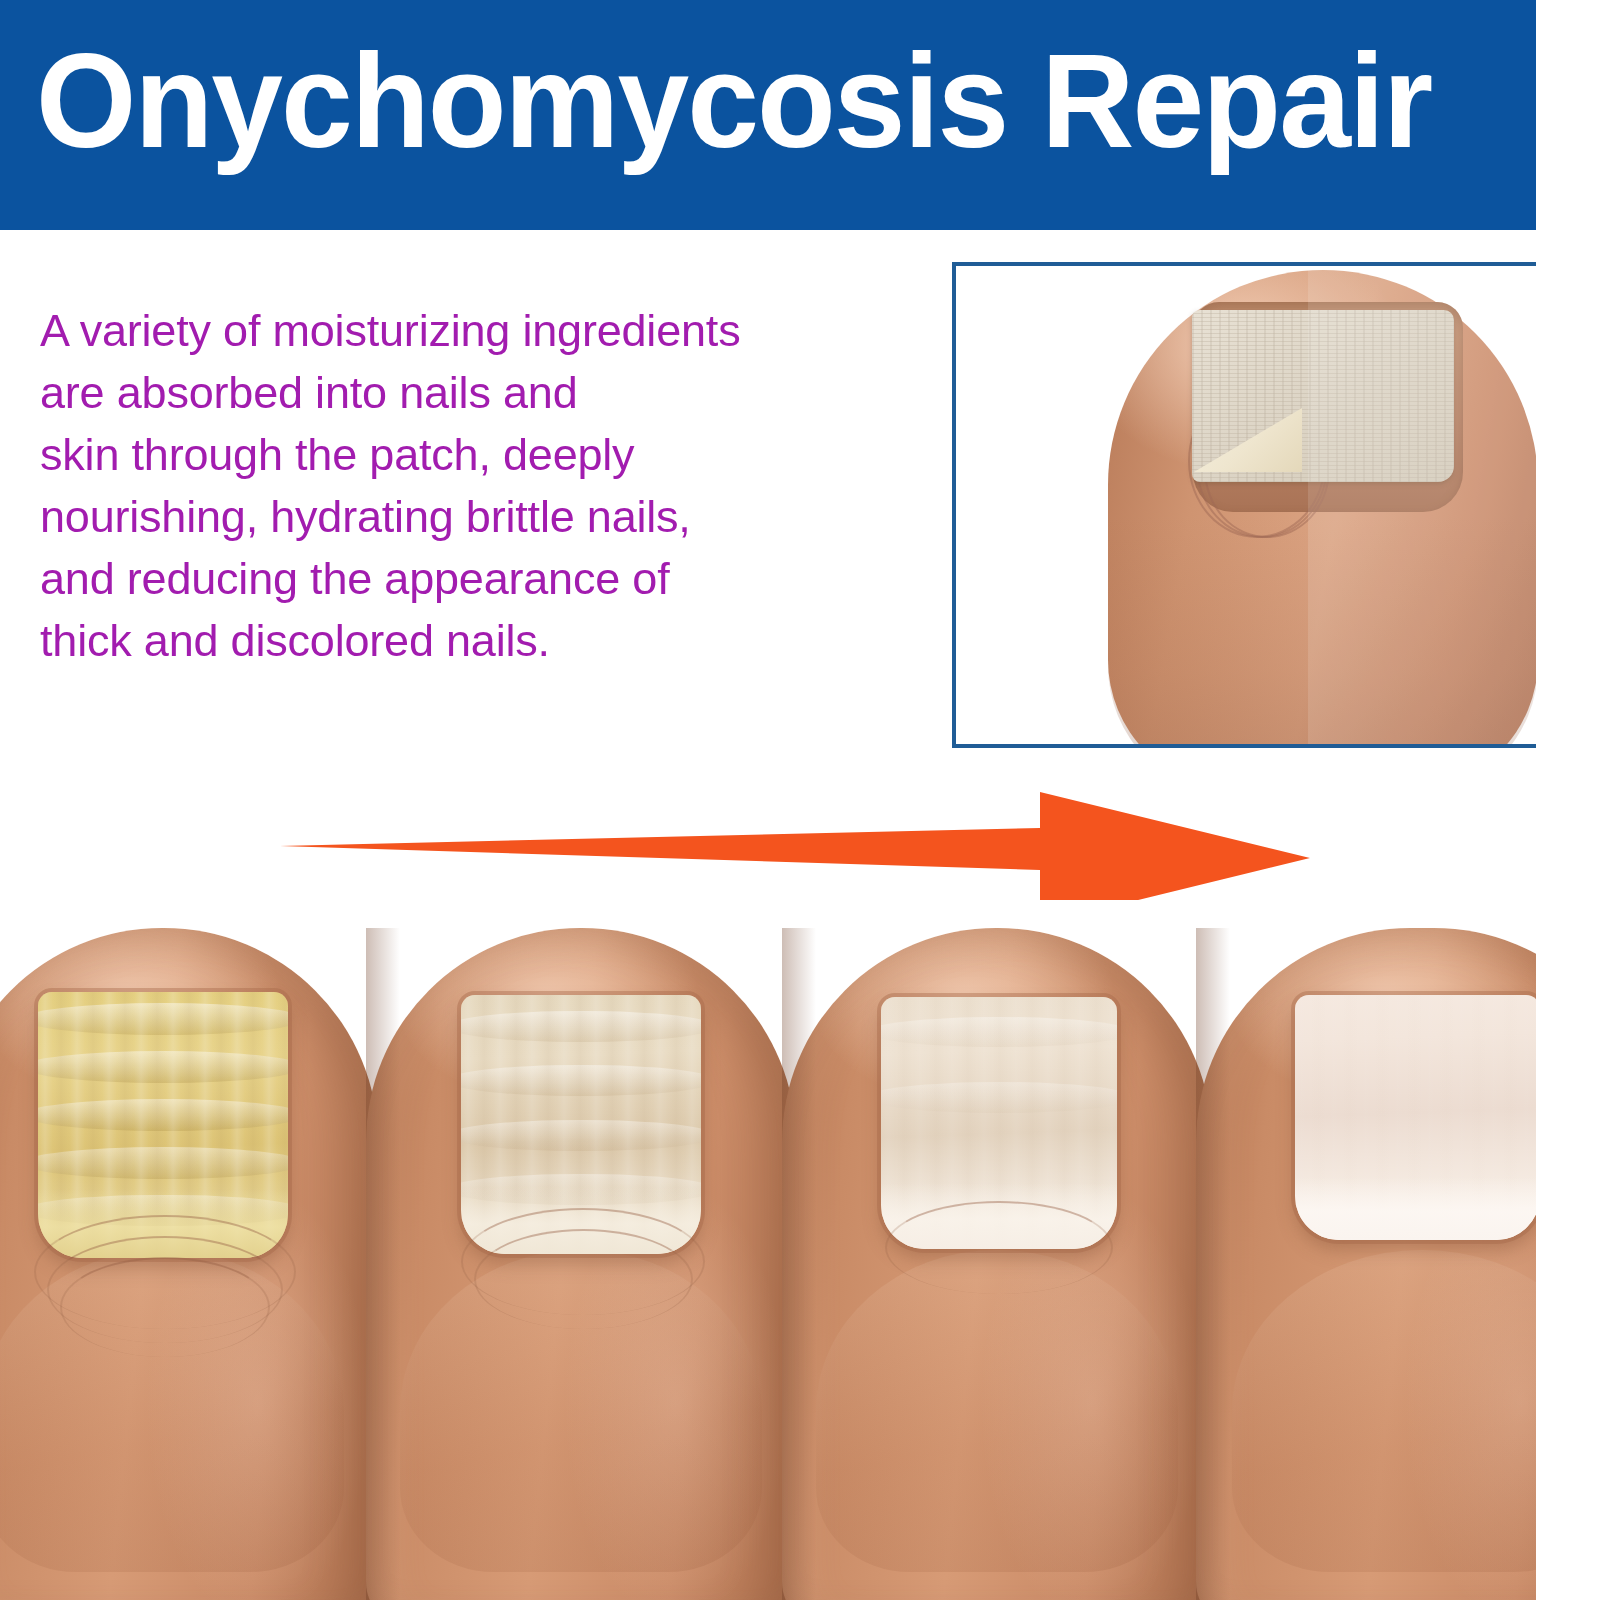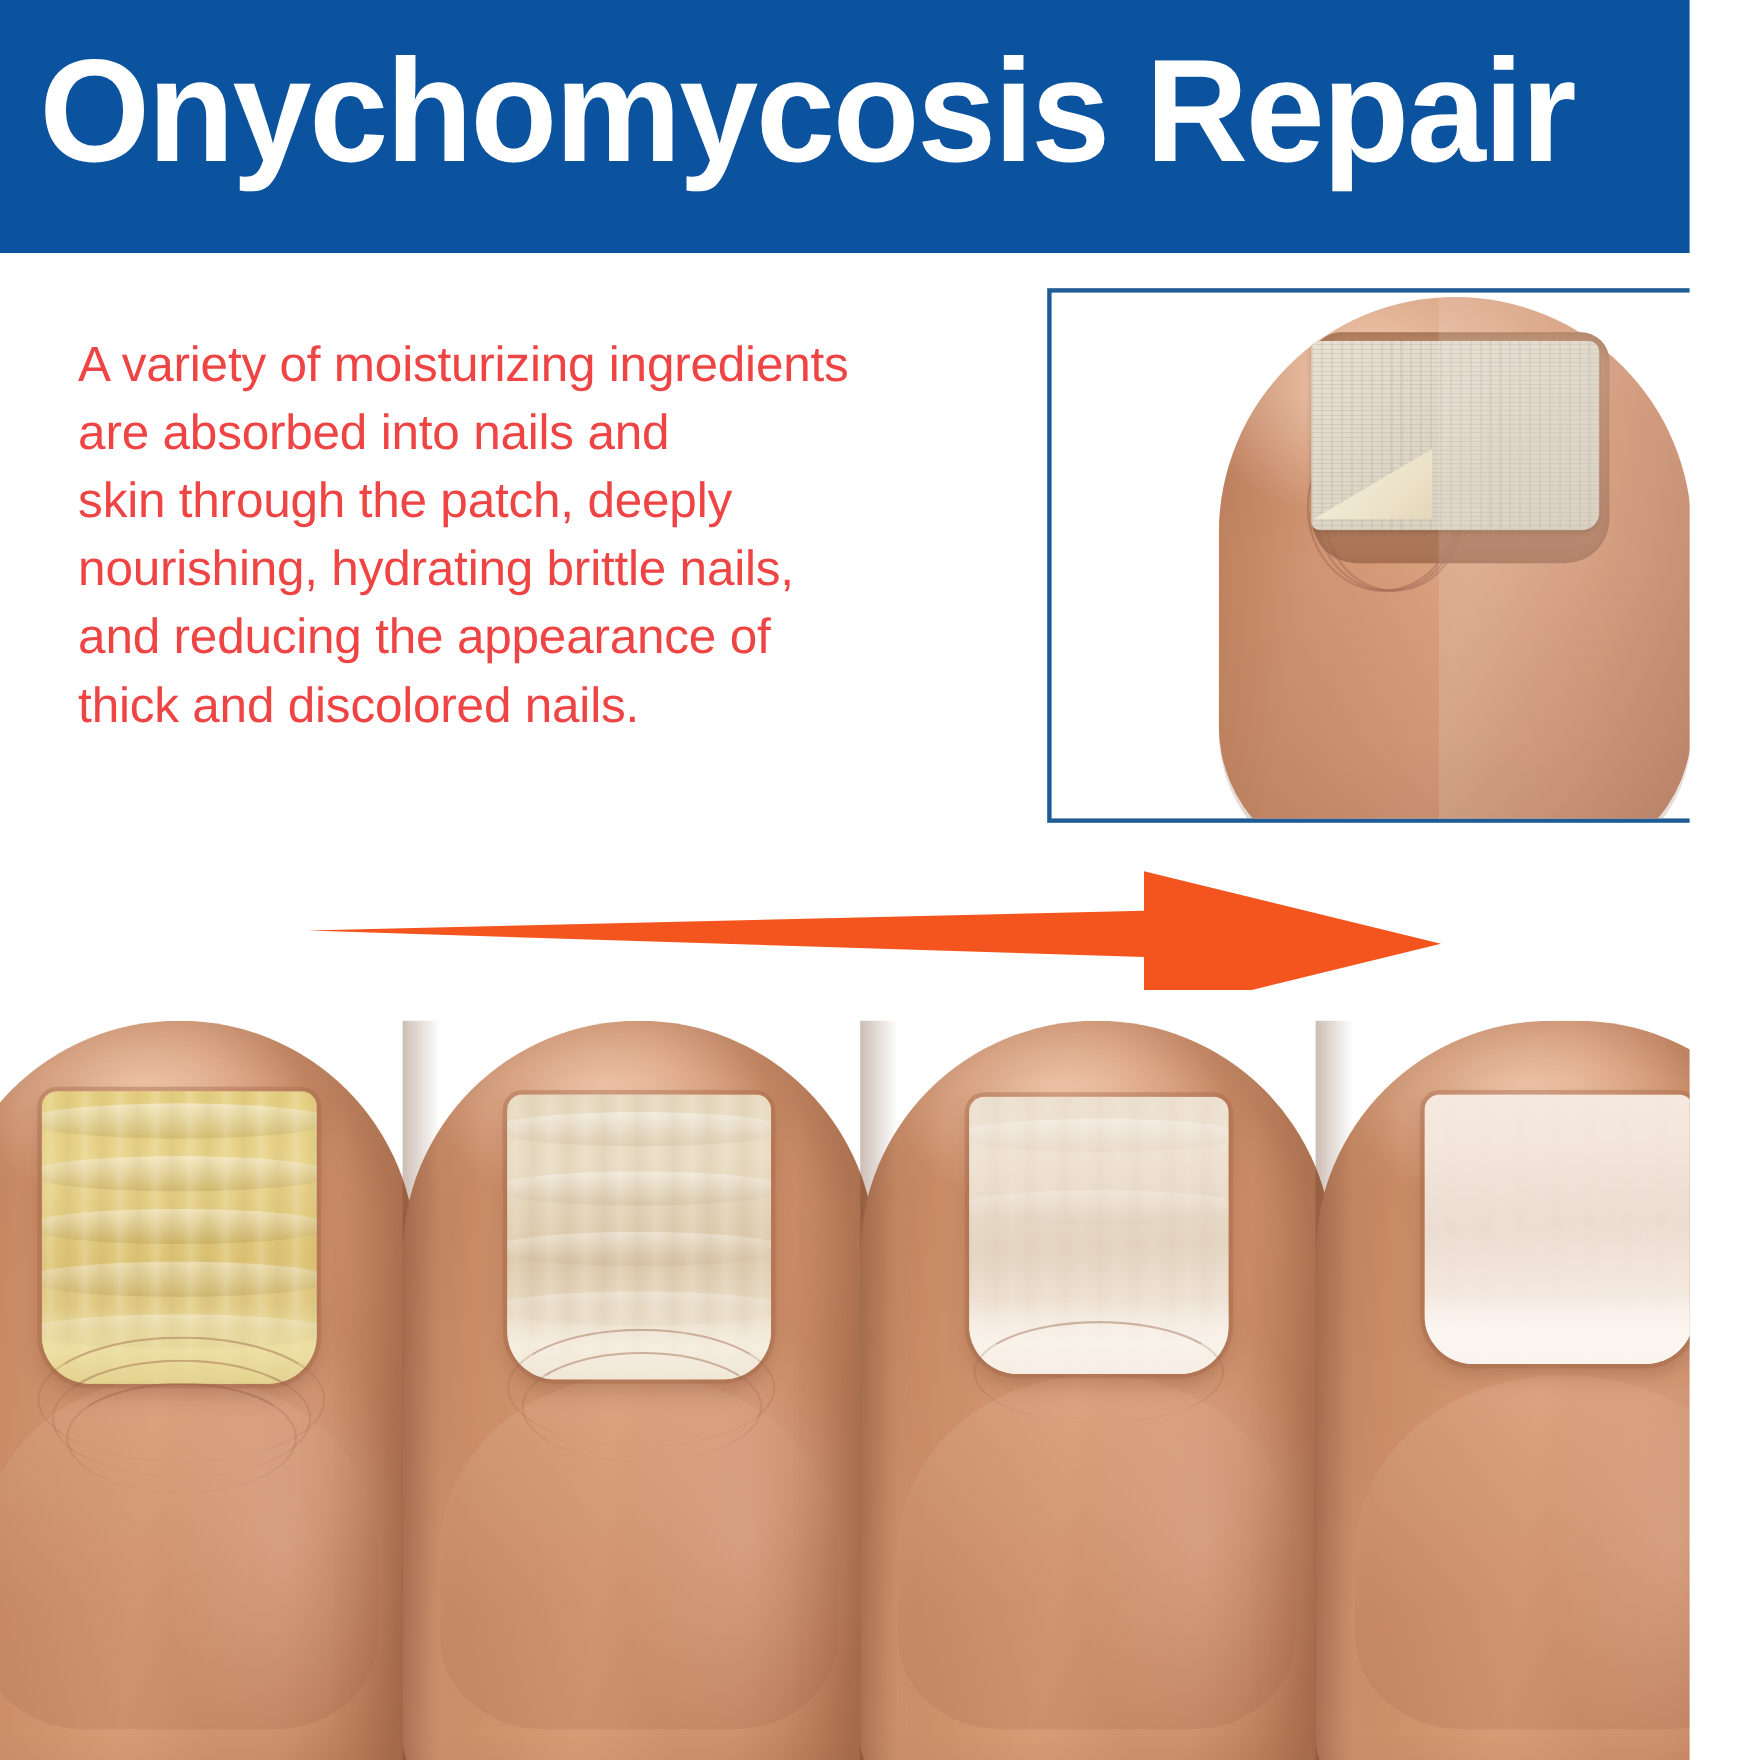--- a/index.html
+++ b/index.html
@@ -262,21 +262,21 @@
 </style>
 </head>
 <body>
 
 <div class="page">
 
   <div class="header-banner" style="background: rgb(11, 83, 159);">
     <div class="header-title" style="color: rgb(255, 255, 255);">Onychomycosis Repair</div>
   </div>
 
-  <div class="description" style="color: #ef4444; margin-left: 31px;"> A variety of moisturizing ingredients
+  <div class="description" style="color: #a21caf;"> A variety of moisturizing ingredients
 are absorbed into nails and
 skin through the patch, deeply
 nourishing, hydrating brittle nails,
 and reducing the appearance of
 thick and discolored nails.</div>
 
   <div class="inset-panel" style="border-color: rgb(31, 92, 150);">
     <div class="inset-stage">
       <div class="inset-toe"></div>
       <div class="inset-toe-shadow"></div>

